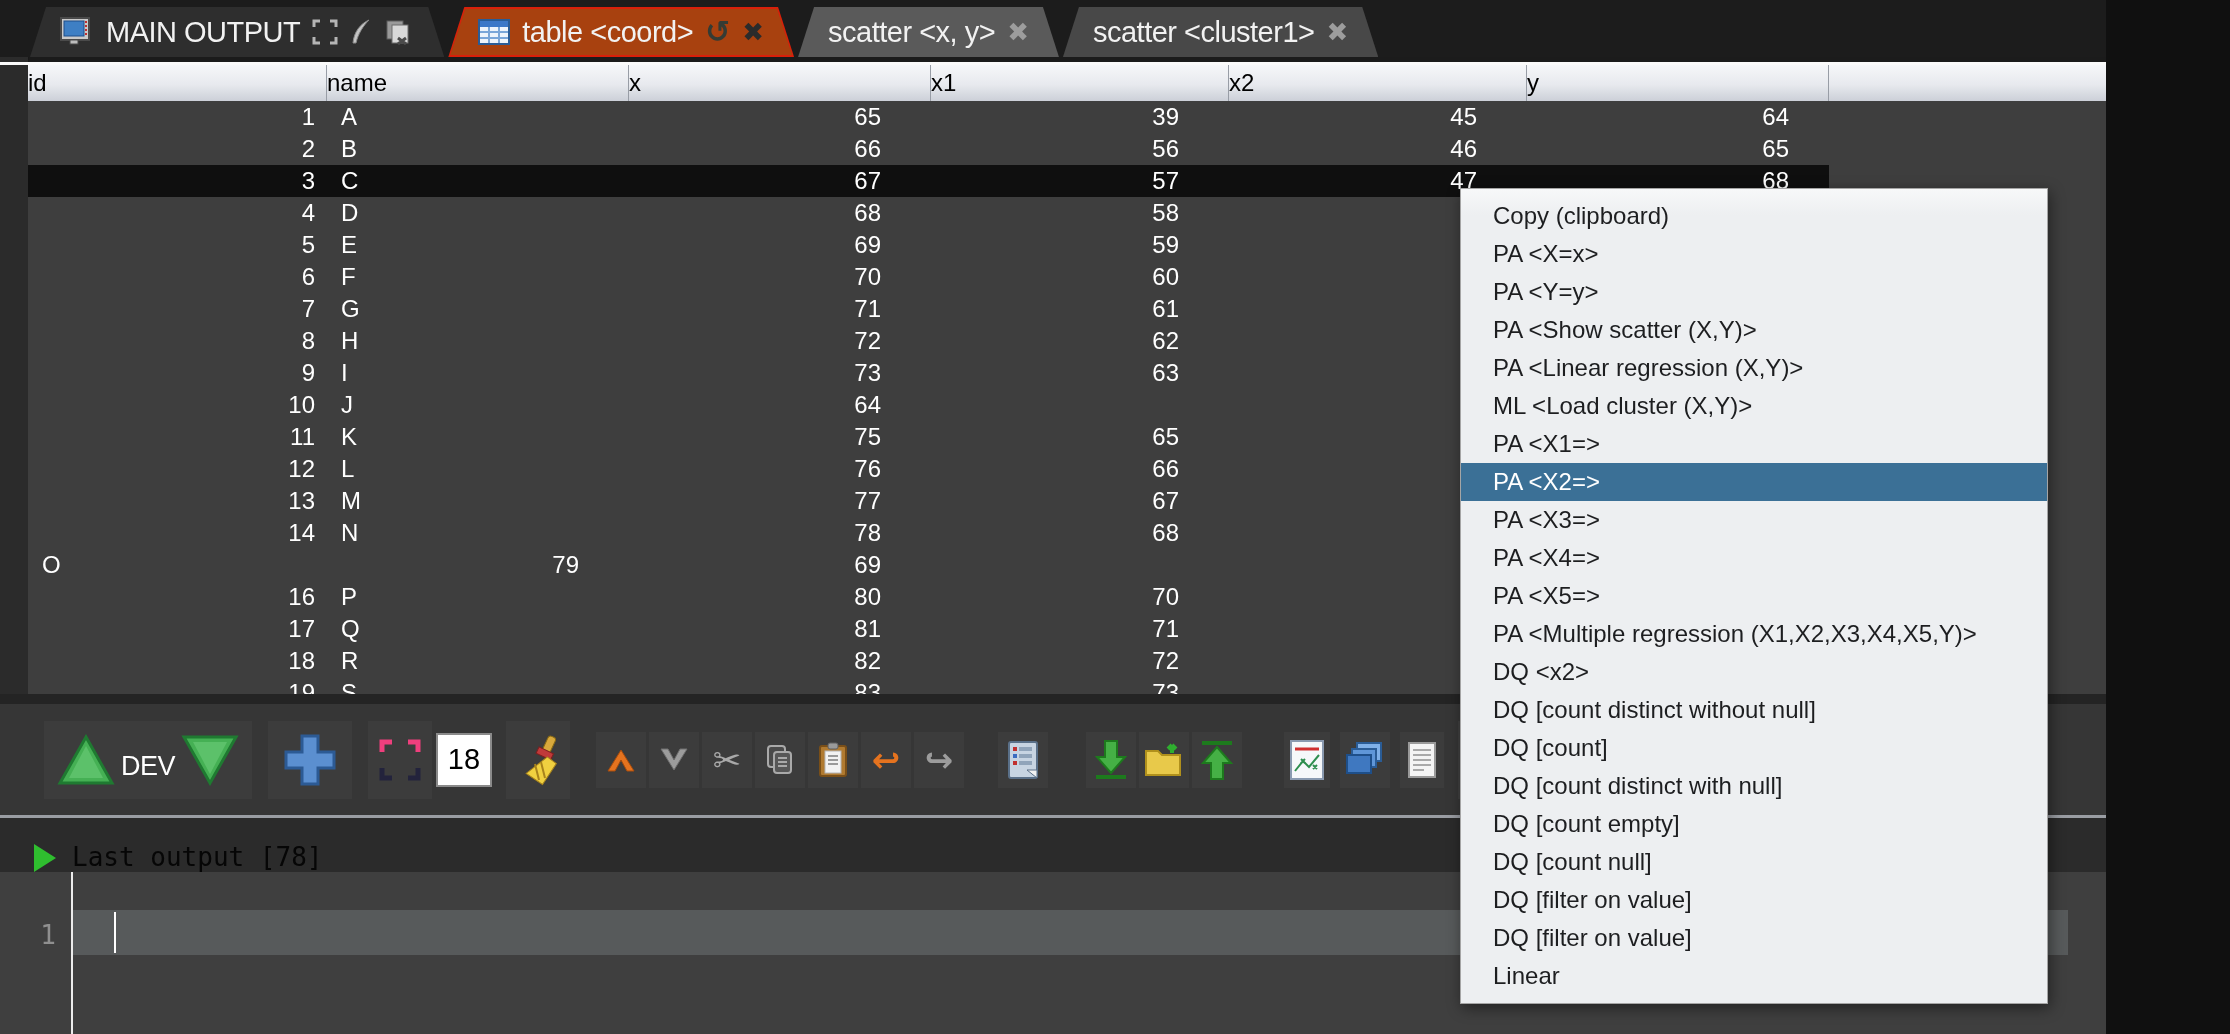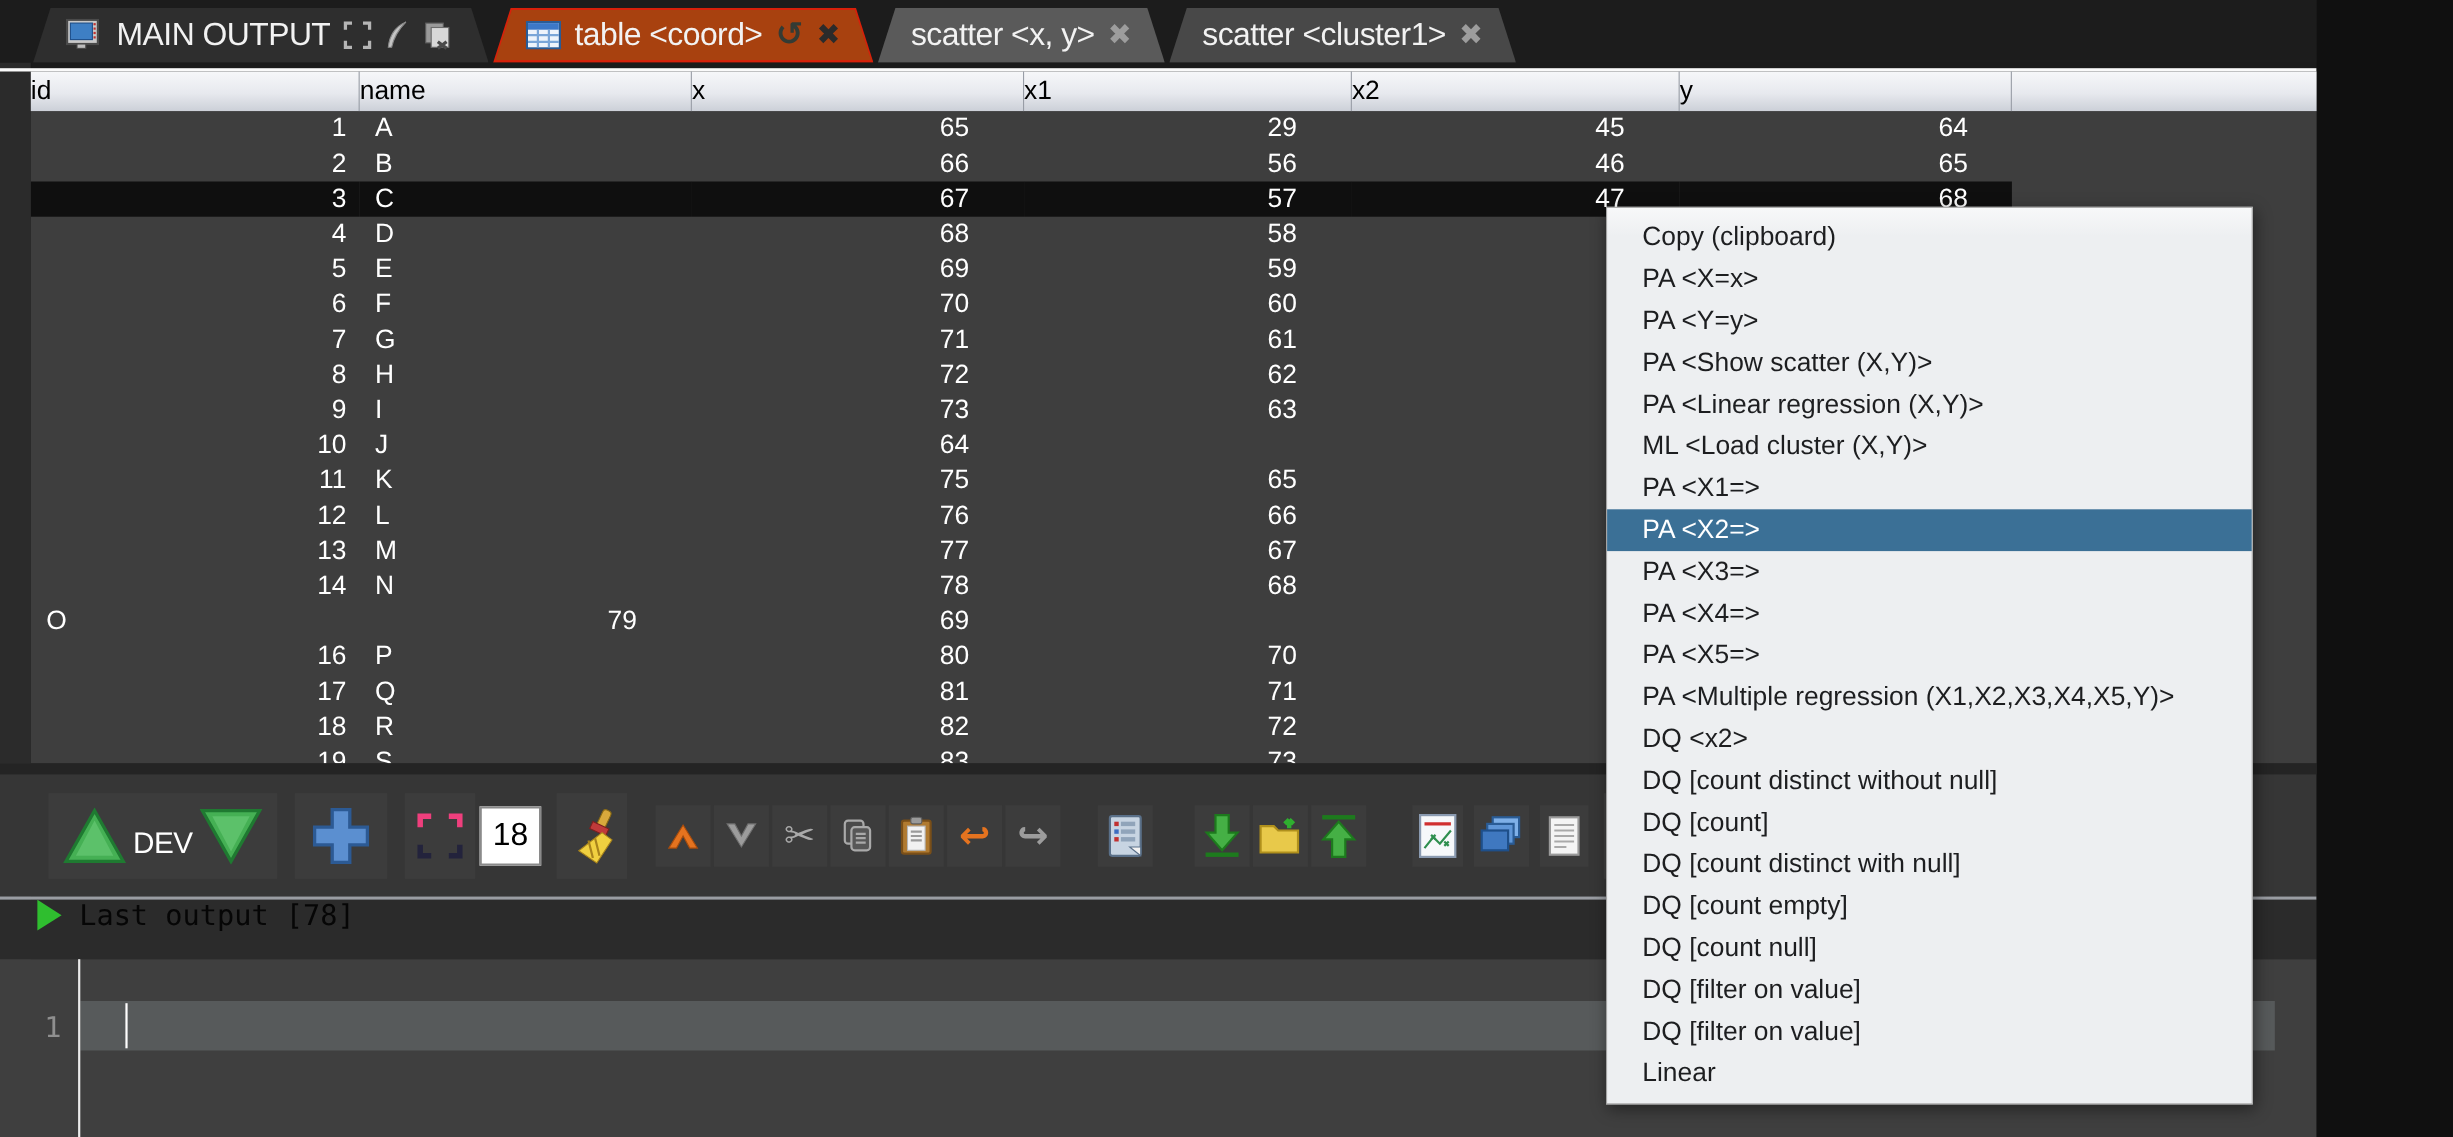--- a/index.html
+++ b/index.html
@@ -66,21 +66,21 @@
   .box18{width:52px;height:50px;background:#fff;border:2px solid #8a8a8a;box-shadow:inset 0 0 0 4px #fff;
          color:#000;font-size:29px;display:flex;align-items:center;justify-content:center;flex:none;}
   .uni{font-family:"DejaVu Sans",sans-serif;line-height:1;}
   .gear-wrap{position:relative;width:56px;height:64px;}
   .gear-g{position:absolute;left:2px;top:0;font-size:52px;color:#f0a113;}
   .gear-c{position:absolute;right:0px;bottom:2px;font-size:26px;color:#3cb043;font-weight:bold;}
 
   
   .divider{position:absolute;left:0;top:815px;width:100%;height:3px;background:#9a9da3;z-index:2;}
   .chead{position:absolute;left:0;top:818px;width:100%;height:54px;background:#2b2b2b;
-         display:flex;align-items:flex-start;padding-left:34px;box-sizing:border-box;z-index:2;}
+         display:flex;align-items:flex-end;padding-left:34px;box-sizing:border-box;z-index:2;}
   .play{width:0;height:0;border-left:22px solid #2fbe2f;border-top:14px solid transparent;
         border-bottom:14px solid transparent;margin-right:16px;}
   .chead-label{font-family:"DejaVu Sans Mono",monospace;font-size:26px;color:#060606;}
   .editor{position:absolute;left:0;top:872px;width:100%;height:162px;background:#3f3f3f;z-index:2;}
   .gutter-num{position:absolute;left:28px;top:48px;width:40px;text-align:center;
               font-family:"DejaVu Sans Mono",monospace;font-size:26px;color:#8f8f8f;}
   .gutter-line{position:absolute;left:71px;top:0;width:2px;height:162px;background:#ececec;}
   .curline{position:absolute;left:73px;top:38px;right:38px;height:45px;background:#575a5b;}
   .caret{position:absolute;left:114px;top:40px;width:2px;height:41px;background:#fff;}
   .escroll{position:absolute;left:2192px;top:31px;width:30px;height:131px;background:#161616;}
@@ -179,21 +179,21 @@
       <div class="hcell">x1</div>
       <div class="hcell">x2</div>
       <div class="hcell">y</div>
       <div class="hcell"></div>
     </div>
   <div class="tbody">
       <div class="trow">
         <div class="cell col-id">1</div>
         <div class="cell col-name">A</div>
         <div class="cell col-num">65</div>
-        <div class="cell col-num">29</div>
+        <div class="cell col-num">39</div>
         <div class="cell col-num">45</div>
         <div class="cell col-y">64</div>
         <div class="cell col-fill"></div>
       </div>
       <div class="trow">
         <div class="cell col-id">2</div>
         <div class="cell col-name">B</div>
         <div class="cell col-num">66</div>
         <div class="cell col-num">56</div>
         <div class="cell col-num">46</div>

